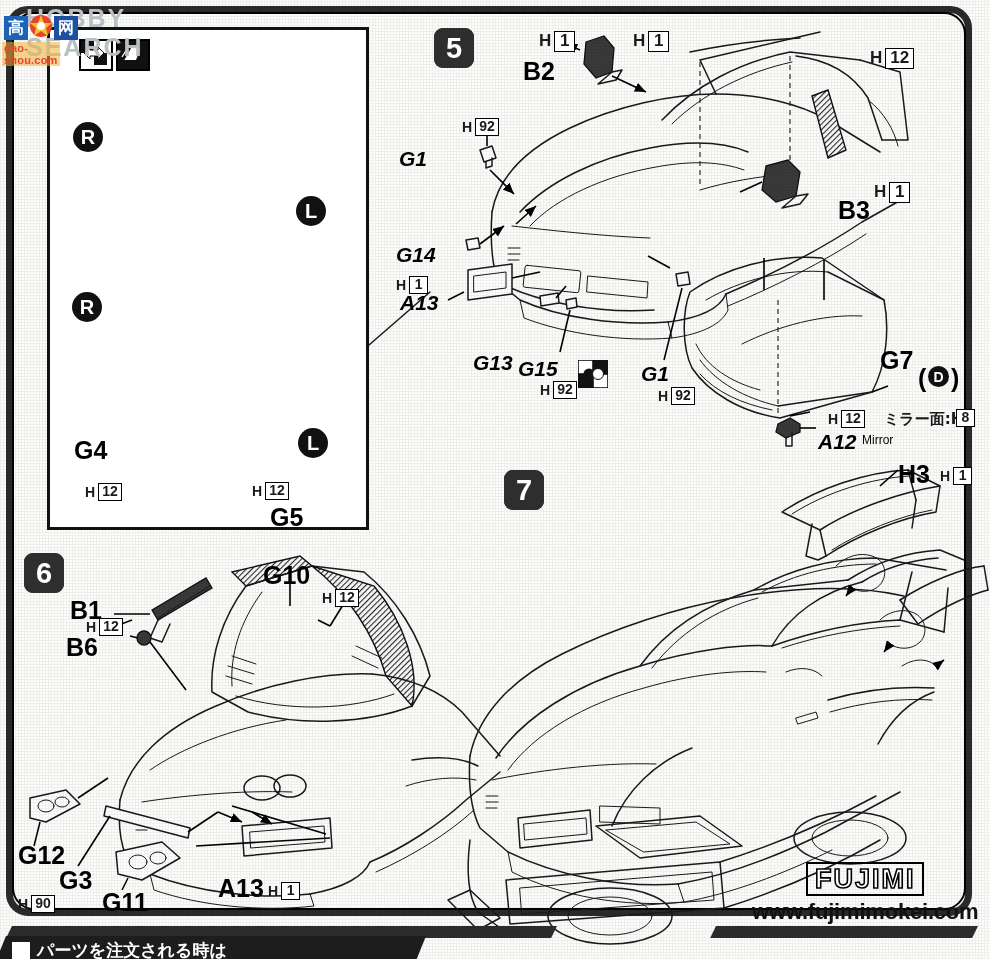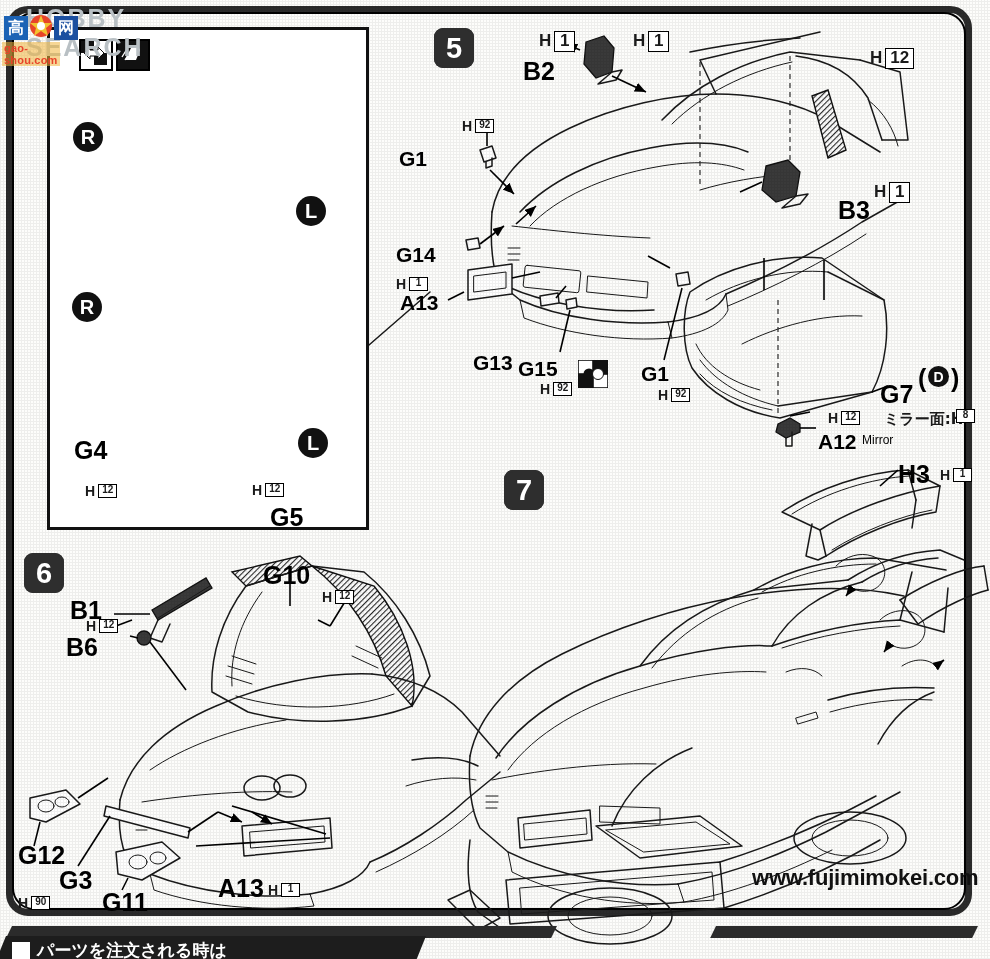--- a/index.html
+++ b/index.html
@@ -38,27 +38,27 @@
      box-shadow:inset 0 0 0 2px #2e2e2e;}
 
   
   .inset{position:absolute;left:47px;top:27px;width:322px;height:503px;
      border:3px solid #111;background:#fff;box-sizing:border-box;z-index:5;}
 
   
   .lbl{position:absolute;font-weight:700;font-family:"Liberation Sans",sans-serif;
      color:#000;white-space:nowrap;z-index:30;line-height:1;}
   .lbl.big{font-size:25px;}
-  .lbl.mid{font-size:21px;}
+  .lbl.mid{font-size:21px;font-style:italic;}
 
   
   .hbox{position:absolute;display:flex;align-items:center;gap:3px;z-index:30;
      font-family:"Liberation Sans",sans-serif;}
   .hbox .h{font-size:14px;font-weight:700;}
-  .hbox .n{font-size:10px;font-weight:700;border:1.6px solid #000;
+  .hbox .n{font-size:14px;font-weight:700;border:1.6px solid #000;
      padding:0px 3px 1px 3px;line-height:1.05;min-width:11px;text-align:center;background:#fff;}
   .hbox.lg .h{font-size:17px;}
   .hbox.lg .n{font-size:17px;padding:0 4px 1px 4px;}
 
   
   .circ{position:absolute;width:30px;height:30px;border-radius:50%;background:#111;color:#fff;
      display:flex;align-items:center;justify-content:center;font-size:20px;font-weight:700;
      font-family:"Liberation Sans",sans-serif;z-index:30;}
   .circ.sm{width:21px;height:21px;font-size:14px;}
 
@@ -556,21 +556,21 @@
       <circle cx="20" cy="14" r="5.5" fill="#fff" stroke="#111" stroke-width="1"></circle>
     </svg>
   </div>
 
   <div class="lbl mid" style="left:641px;top:363px;">G1</div>
   <div class="hbox" style="left:658px;top:387px;">
     <span class="h">H</span>
     <span class="n">92</span>
   </div>
 
-  <div class="lbl big" style="left:880px;top:382px;">G7</div>
+  <div class="lbl big" style="left:880px;top:348px;">G7</div>
   <div class="lbl big" style="left:918px;top:366px;">(</div>
   <div class="circ sm" style="left:928px;top:366px;">D</div>
   <div class="lbl big" style="left:951px;top:366px;">)</div>
 
   <div class="hbox" style="left:828px;top:410px;">
     <span class="h">H</span>
     <span class="n">12</span>
   </div>
   <div class="mirrorjp" style="left:884px;top:410px;font-size:15px;">ミラー面:H</div>
   <div class="hbox" style="left:956px;top:409px;">
@@ -606,20 +606,21 @@
   </div>
   <div class="lbl big" style="left:102px;top:890px;">G11</div>
 
   <div class="lbl big" style="left:218px;top:876px;">A13</div>
   <div class="hbox" style="left:268px;top:882px;">
     <span class="h">H</span>
     <span class="n">1</span>
   </div>
 
   <div class="fujimi">
+    <div class="mark">FUJIMI</div>
     <div class="url">www.fujimimokei.com</div>
   </div>
 
   <div class="botrule"></div>
   <div class="botrule2"></div>
   <div class="botbandbg"></div>
   <div class="botbandbg2">
     <span class="sq" style="display:inline-block;width:14px;height:14px;background:#fff;border:2px solid #fff;margin-right:7px;"></span>
     <span style="font-size:17px;font-weight:700;color:#fff;font-family:'DejaVu Sans',sans-serif;">パーツを注文される時は</span>
   </div>

